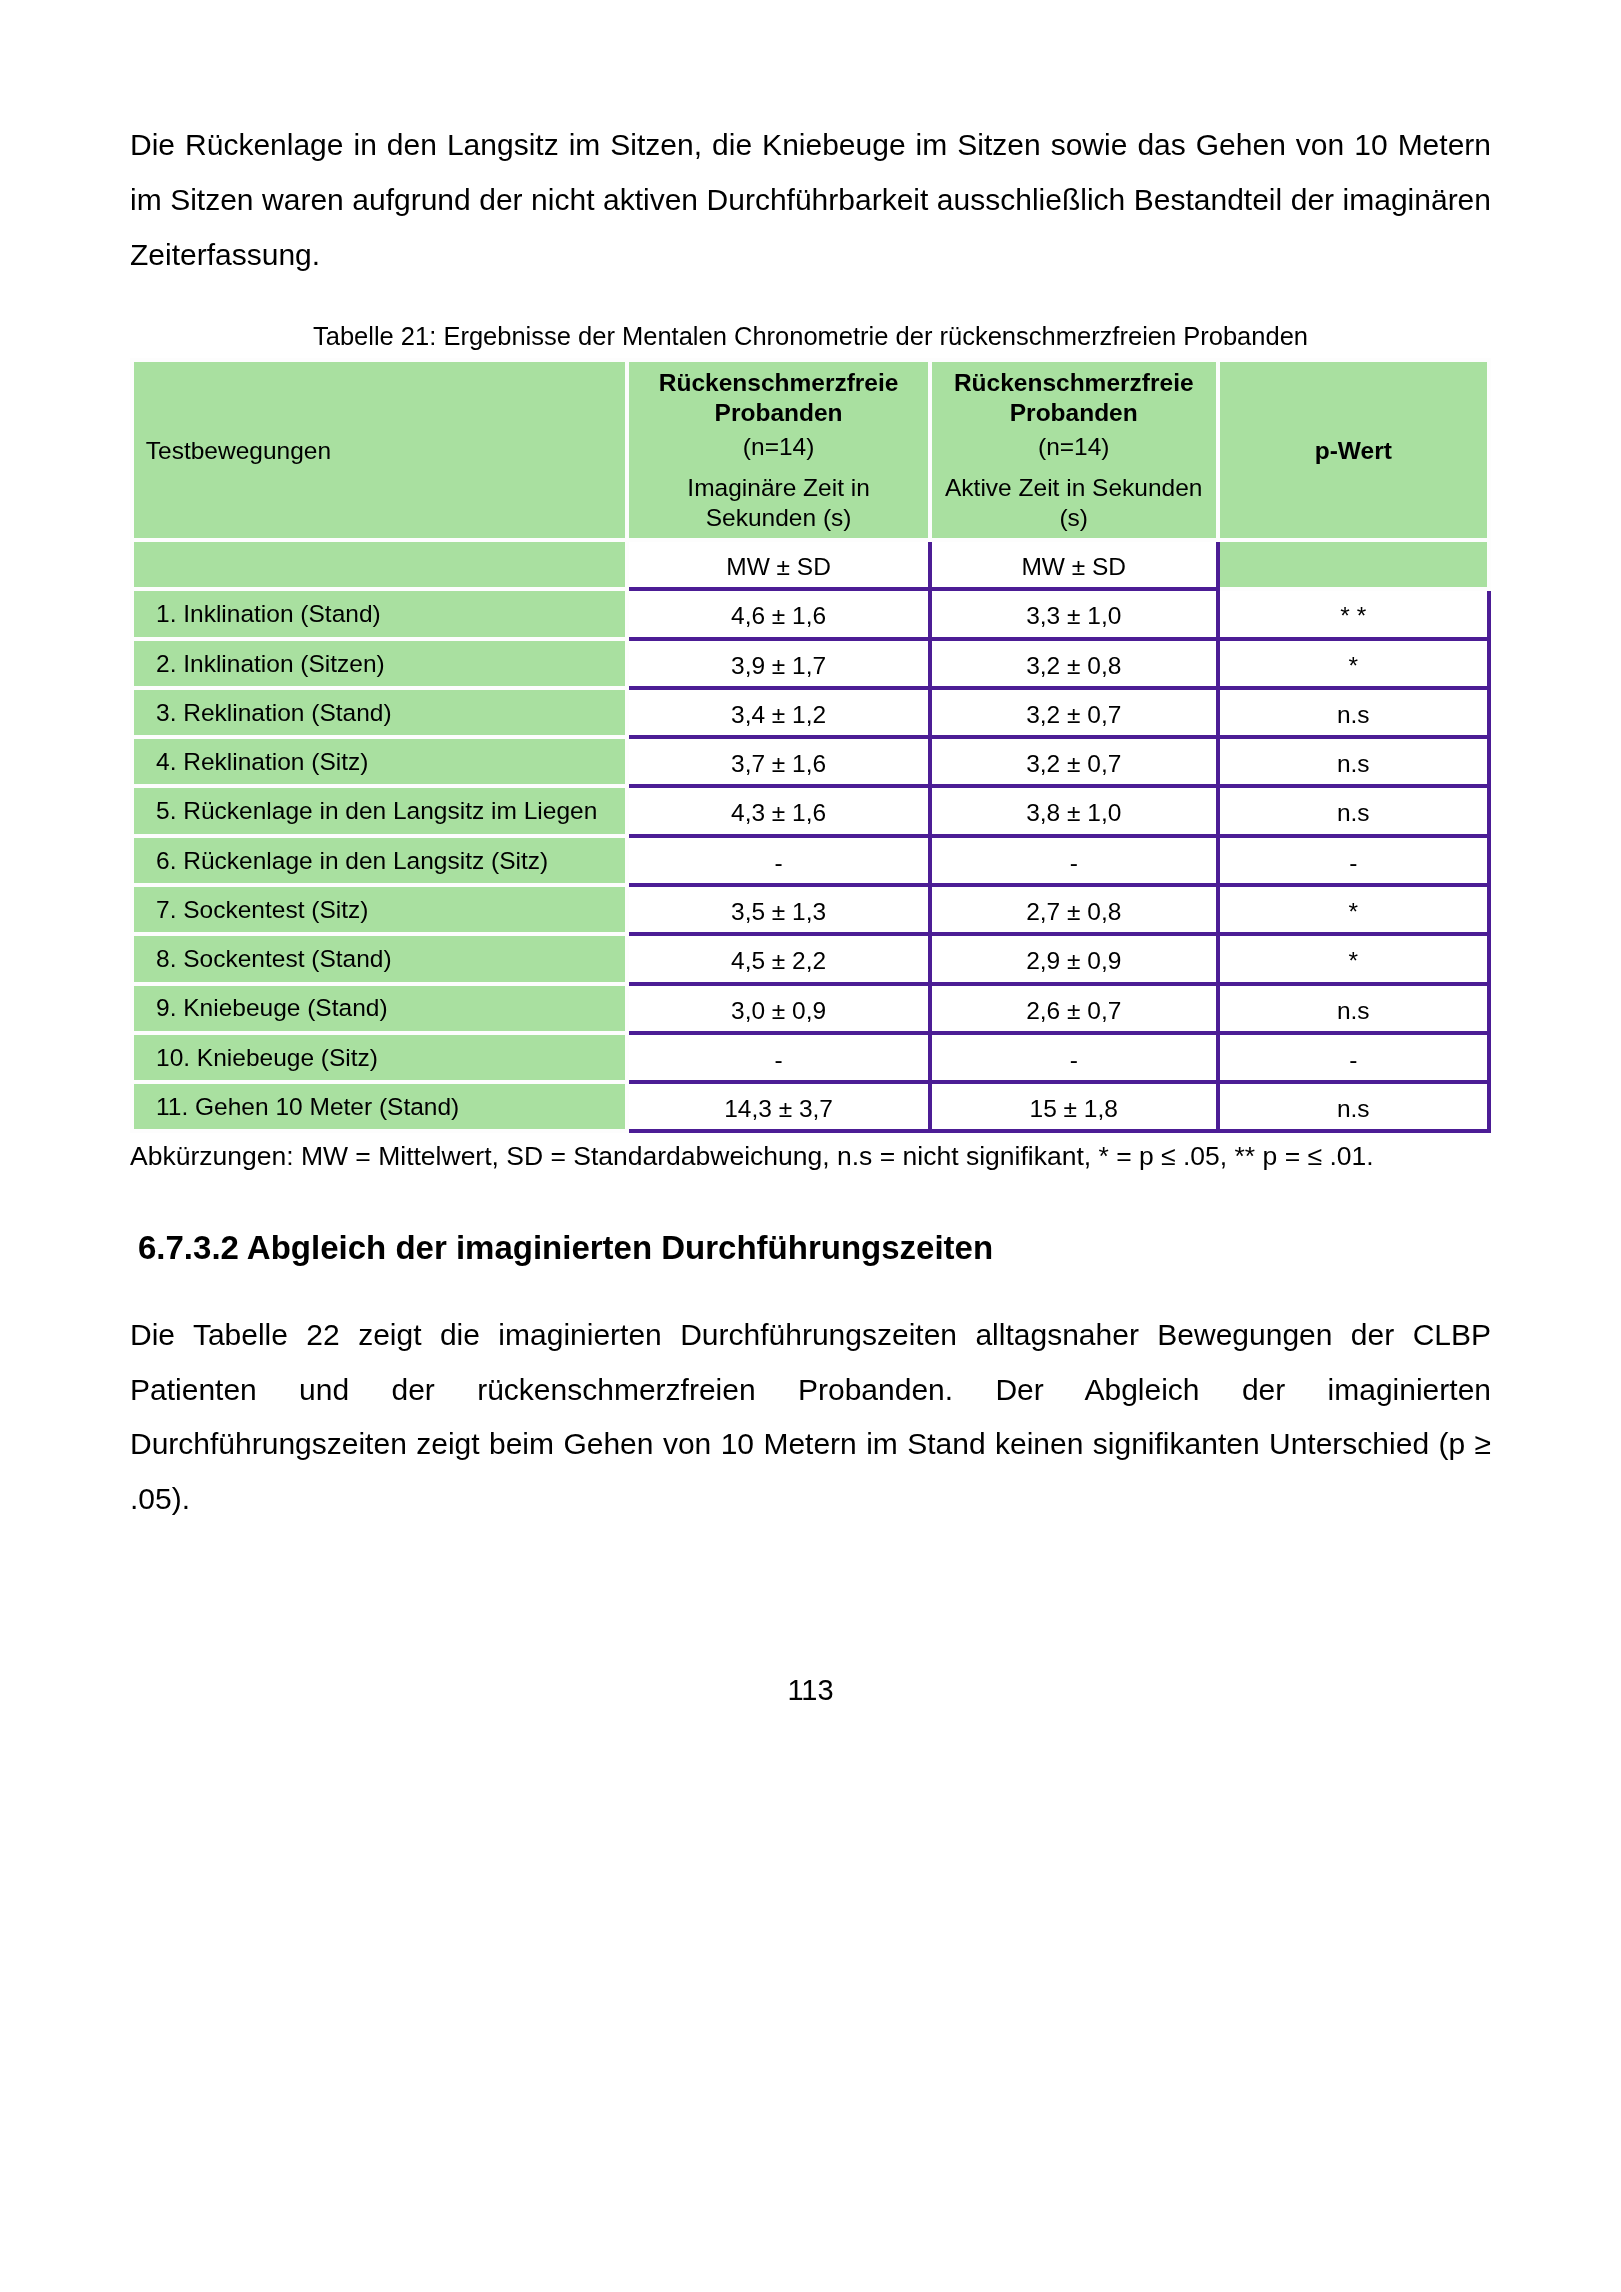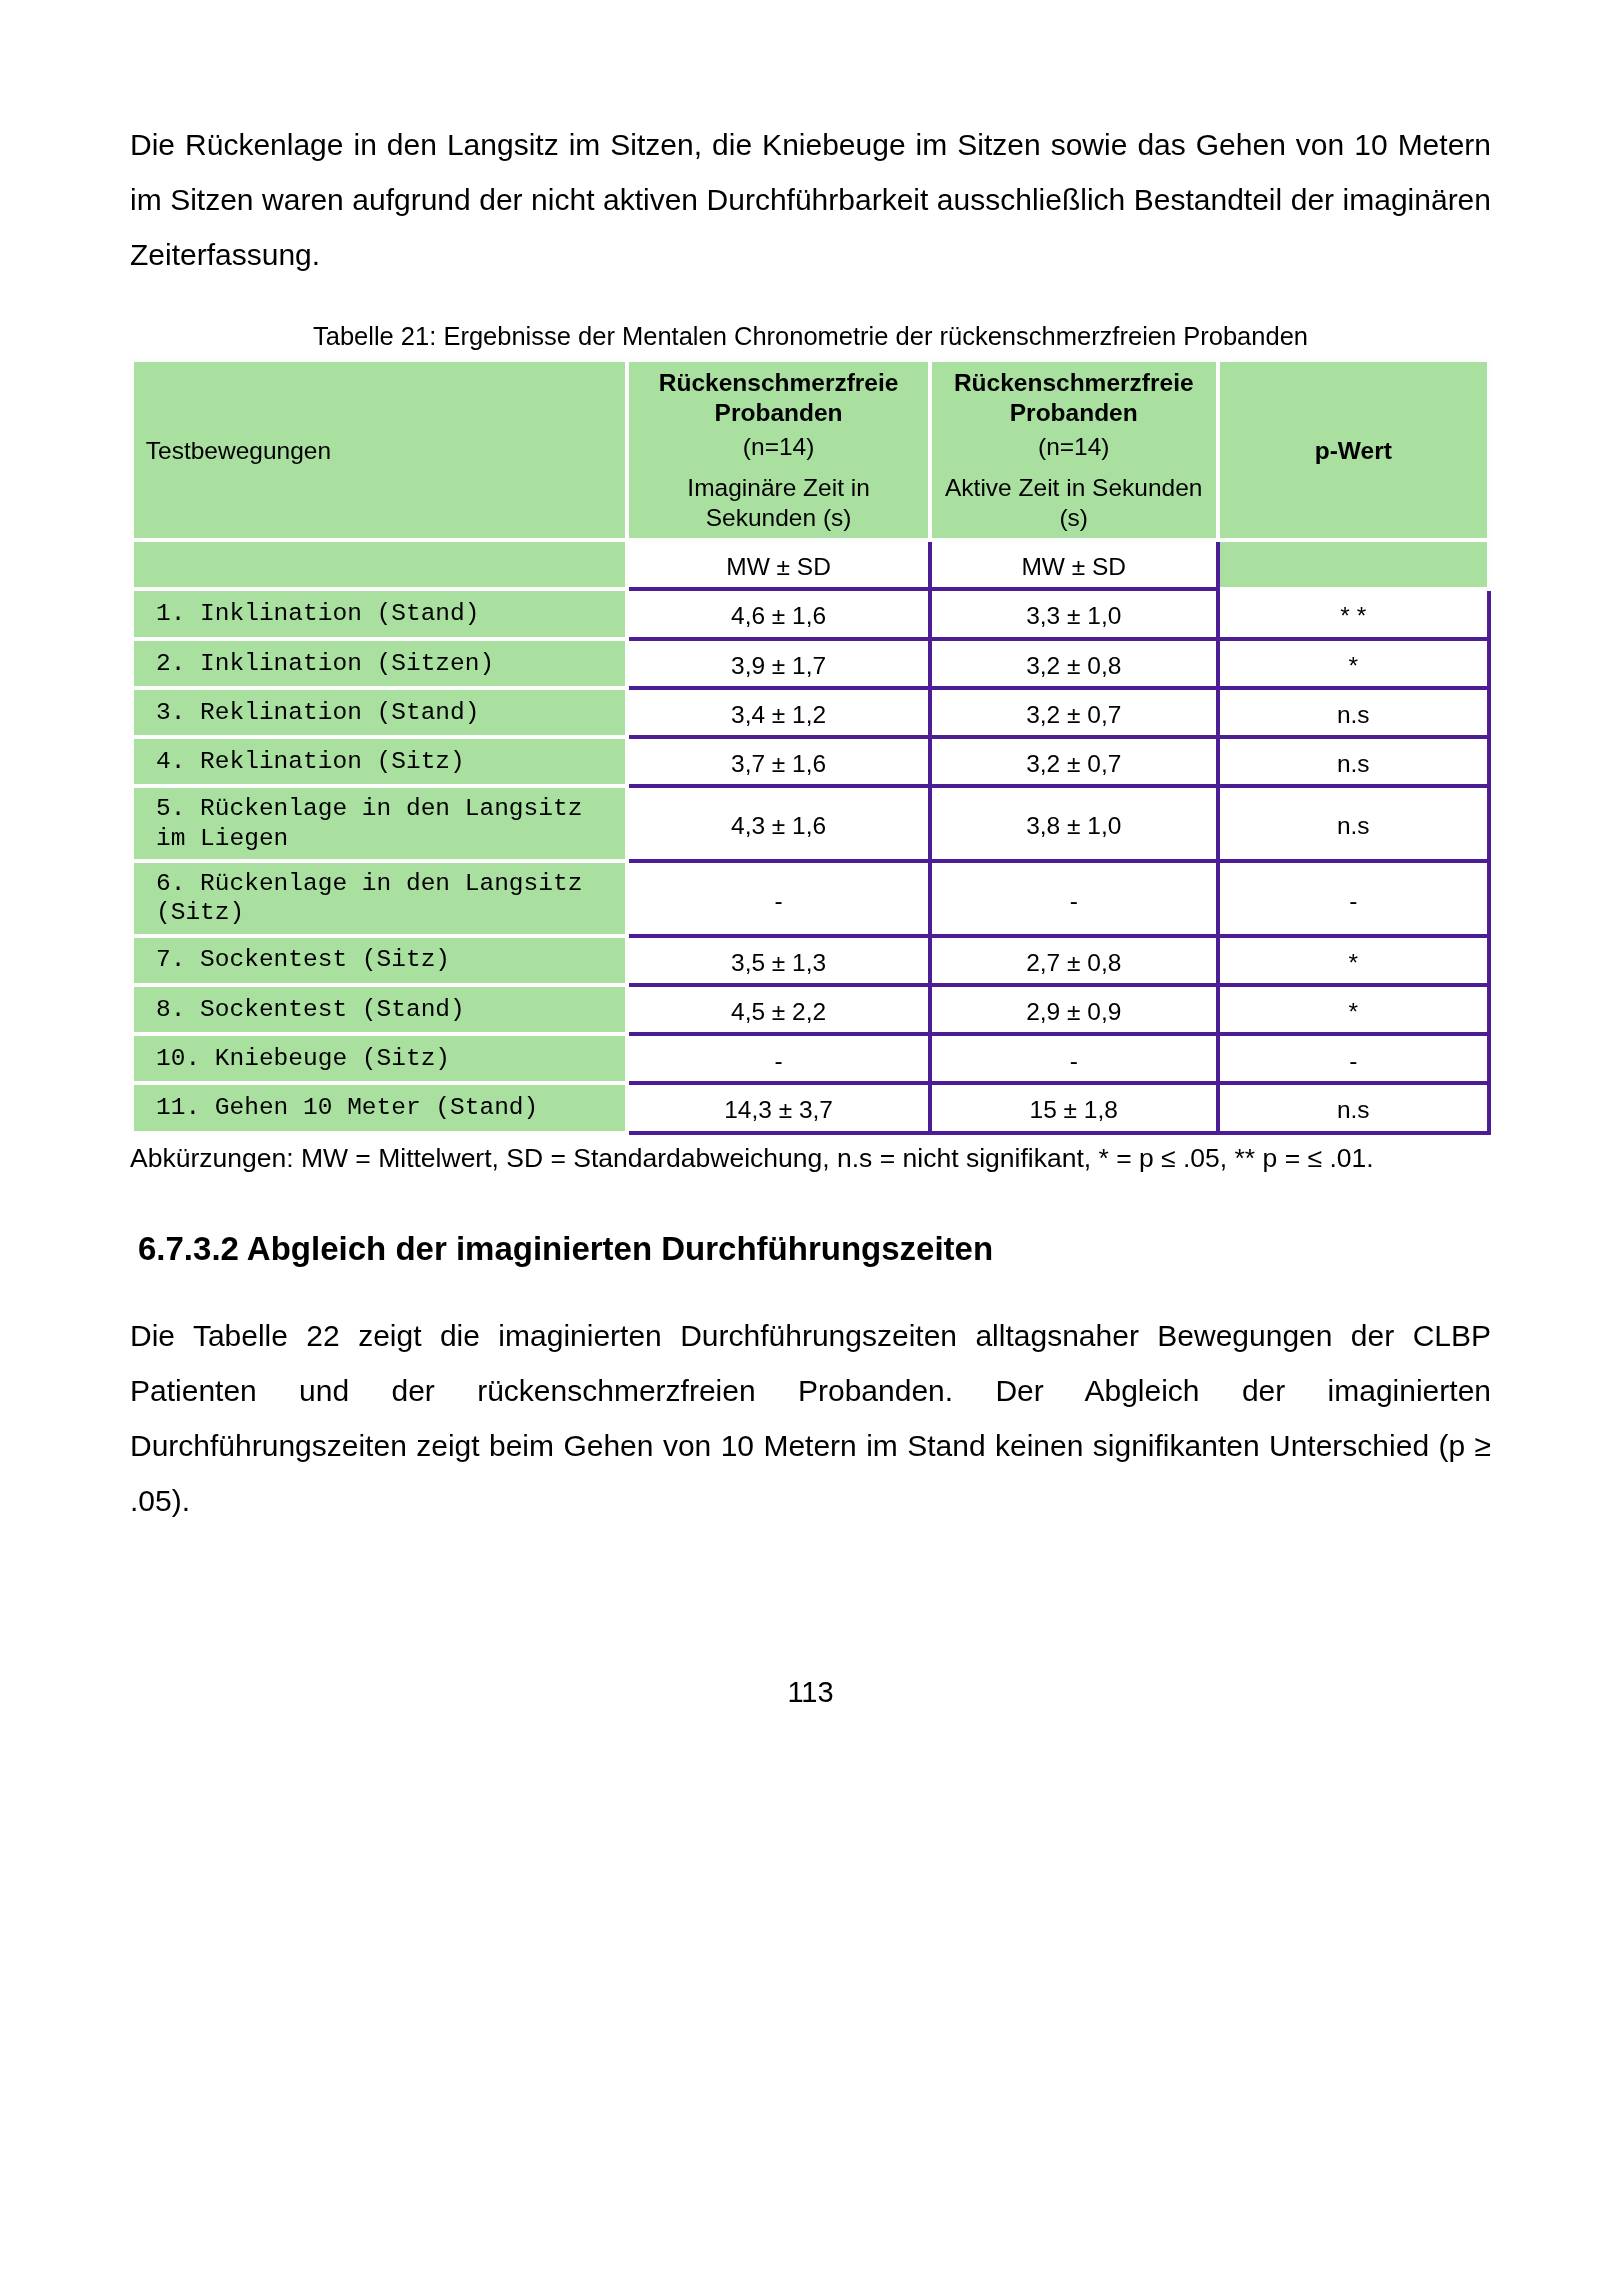--- a/index.html
+++ b/index.html
@@ -78,21 +78,20 @@
     text-align: center;
     background: #ffffff;
     padding-top: 10px;
     padding-bottom: 5.9px;
   }
   td.label-cell {
     text-align: left;
     padding-left: 22px;
     padding-top: 5.9px;
     padding-bottom: 5.9px;
-    font-family: Liberation Mono, monospace;
   }
   .footnote {
     font-size: 26.5px;
     line-height: 1.3;
     text-align: justify;
     margin: 5.9px 0 0 0;
   }
   .section-heading {
     font-size: 33px;
     font-weight: bold;
@@ -193,20 +192,26 @@
     <td class="val">*</td>
   </tr>
 
   <tr>
     <td class="green label-cell">8. Sockentest (Stand)</td>
     <td class="val">4,5 ± 2,2</td>
     <td class="val">2,9 ± 0,9</td>
     <td class="val">*</td>
   </tr>
 
+  <tr>
+    <td class="green label-cell">9. Kniebeuge (Stand)</td>
+    <td class="val">3,0 ± 0,9</td>
+    <td class="val">2,6 ± 0,7</td>
+    <td class="val">n.s</td>
+  </tr>
 
   <tr>
     <td class="green label-cell">10. Kniebeuge (Sitz)</td>
     <td class="val">-</td>
     <td class="val">-</td>
     <td class="val">-</td>
   </tr>
 
   <tr>
     <td class="green label-cell">11. Gehen 10 Meter (Stand)</td>

